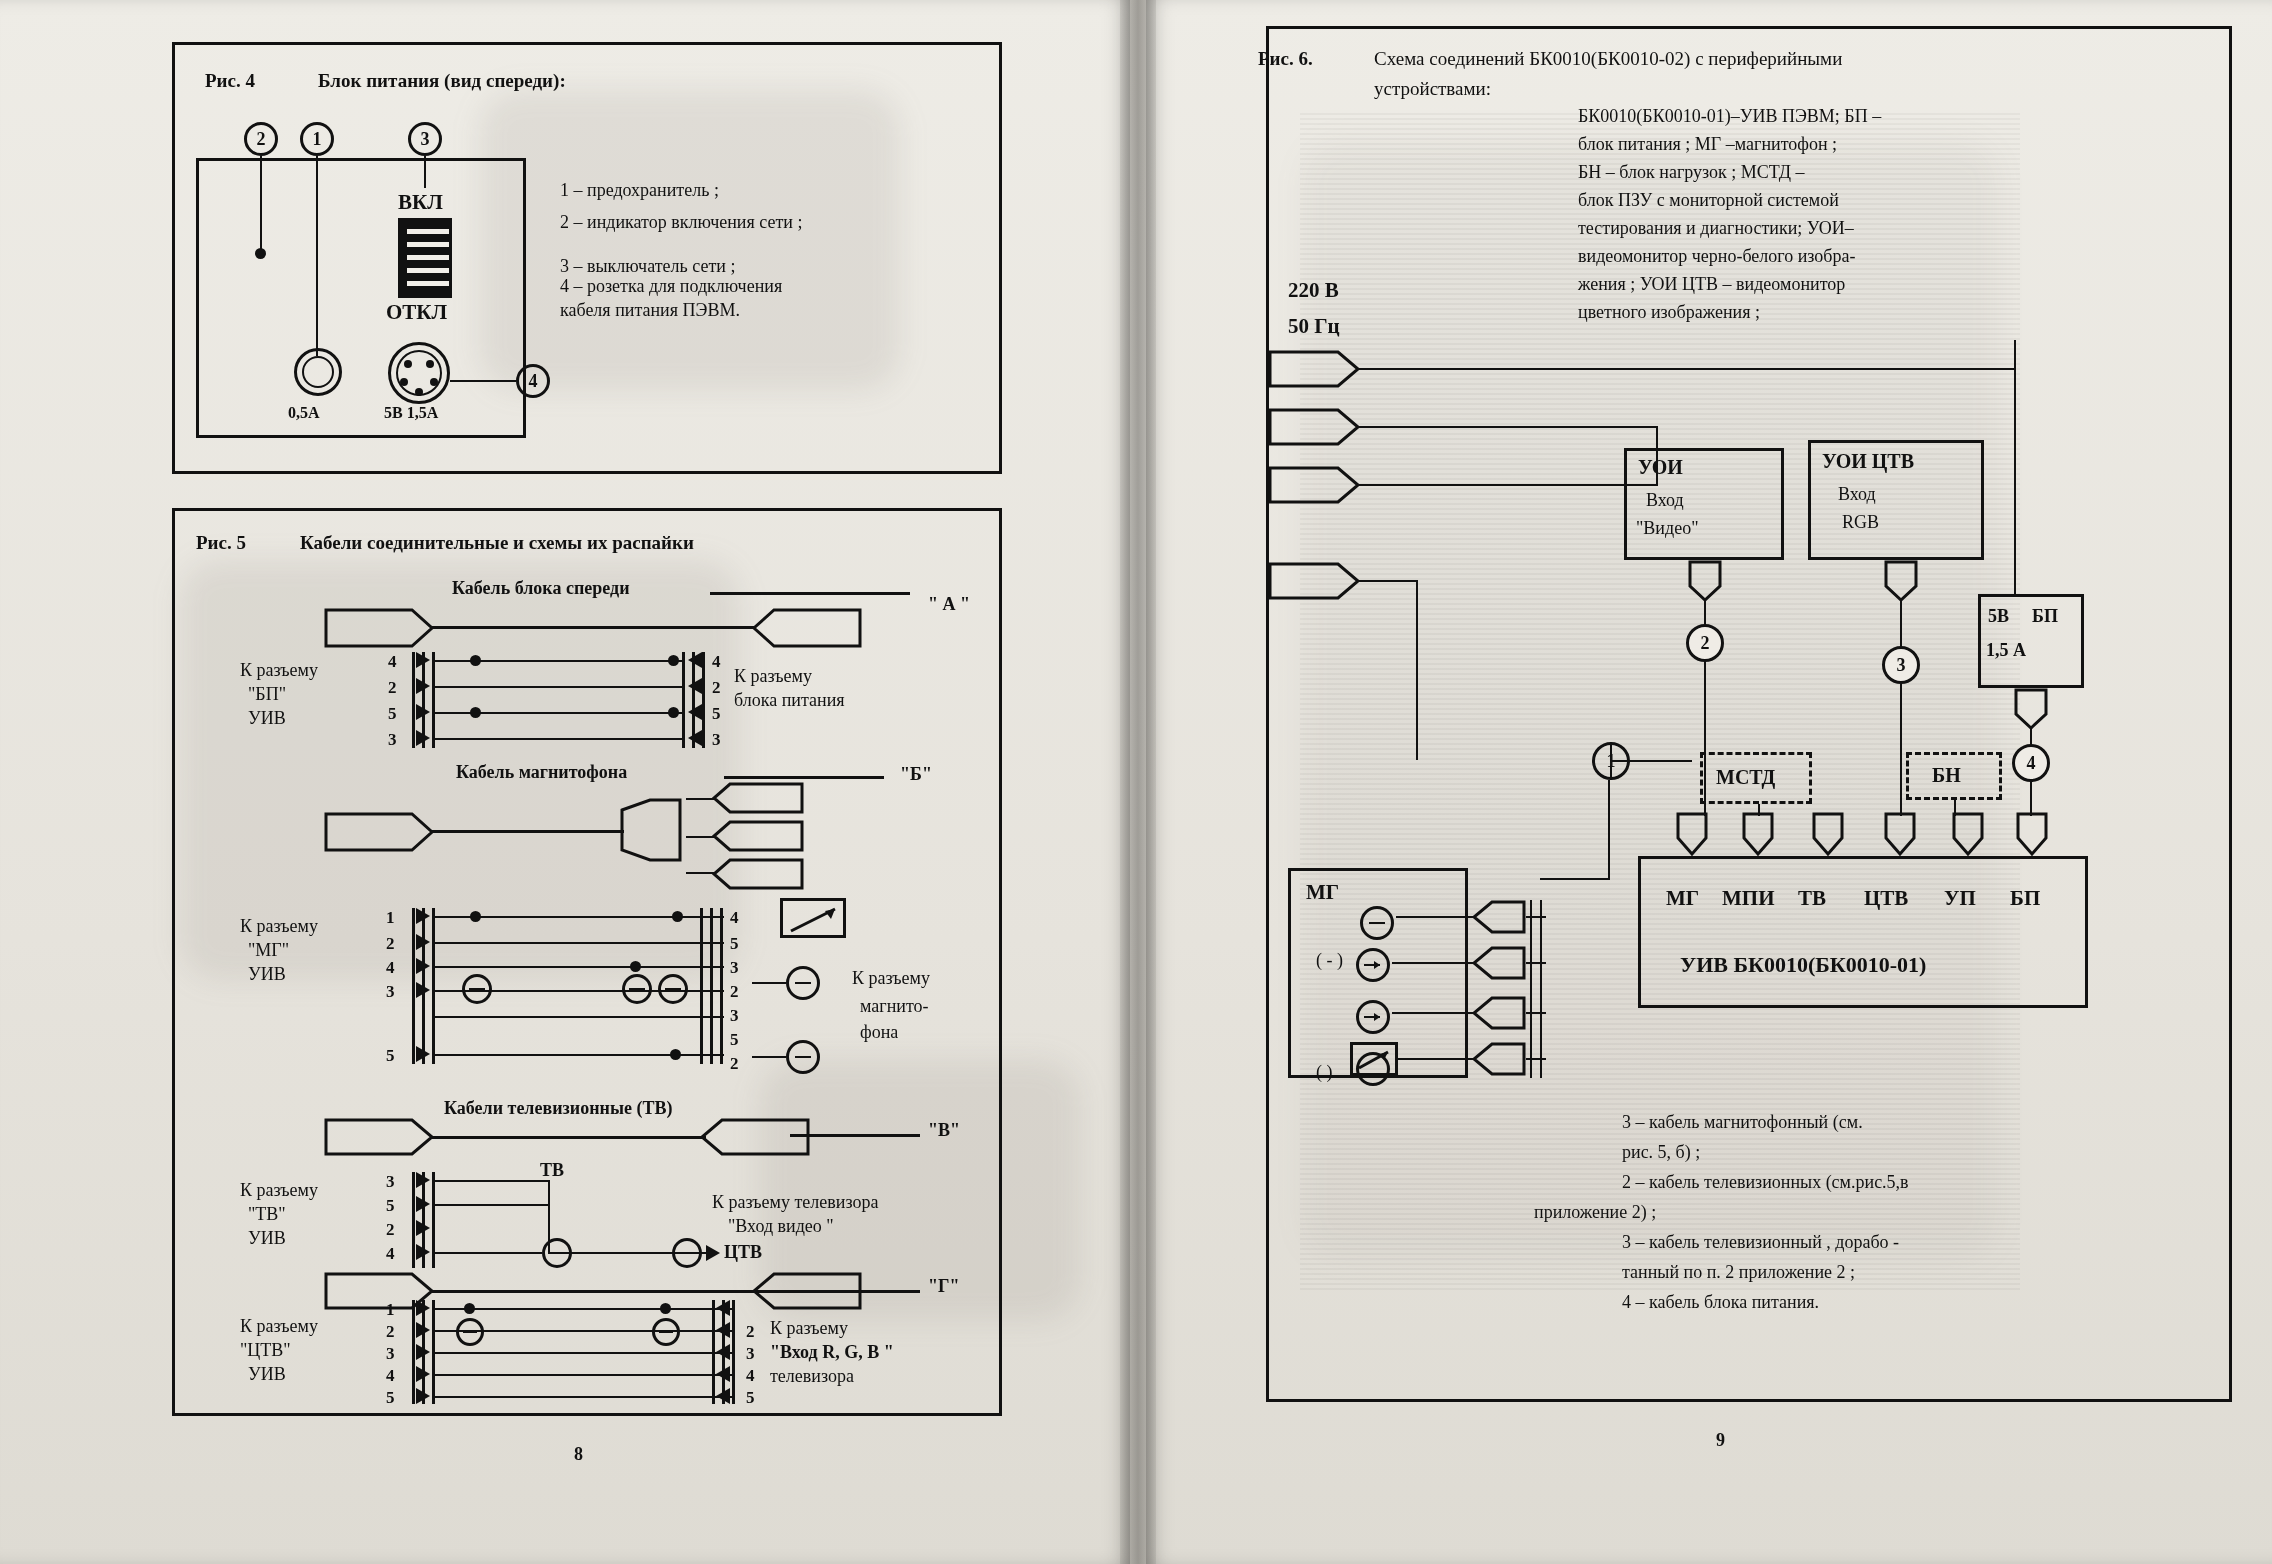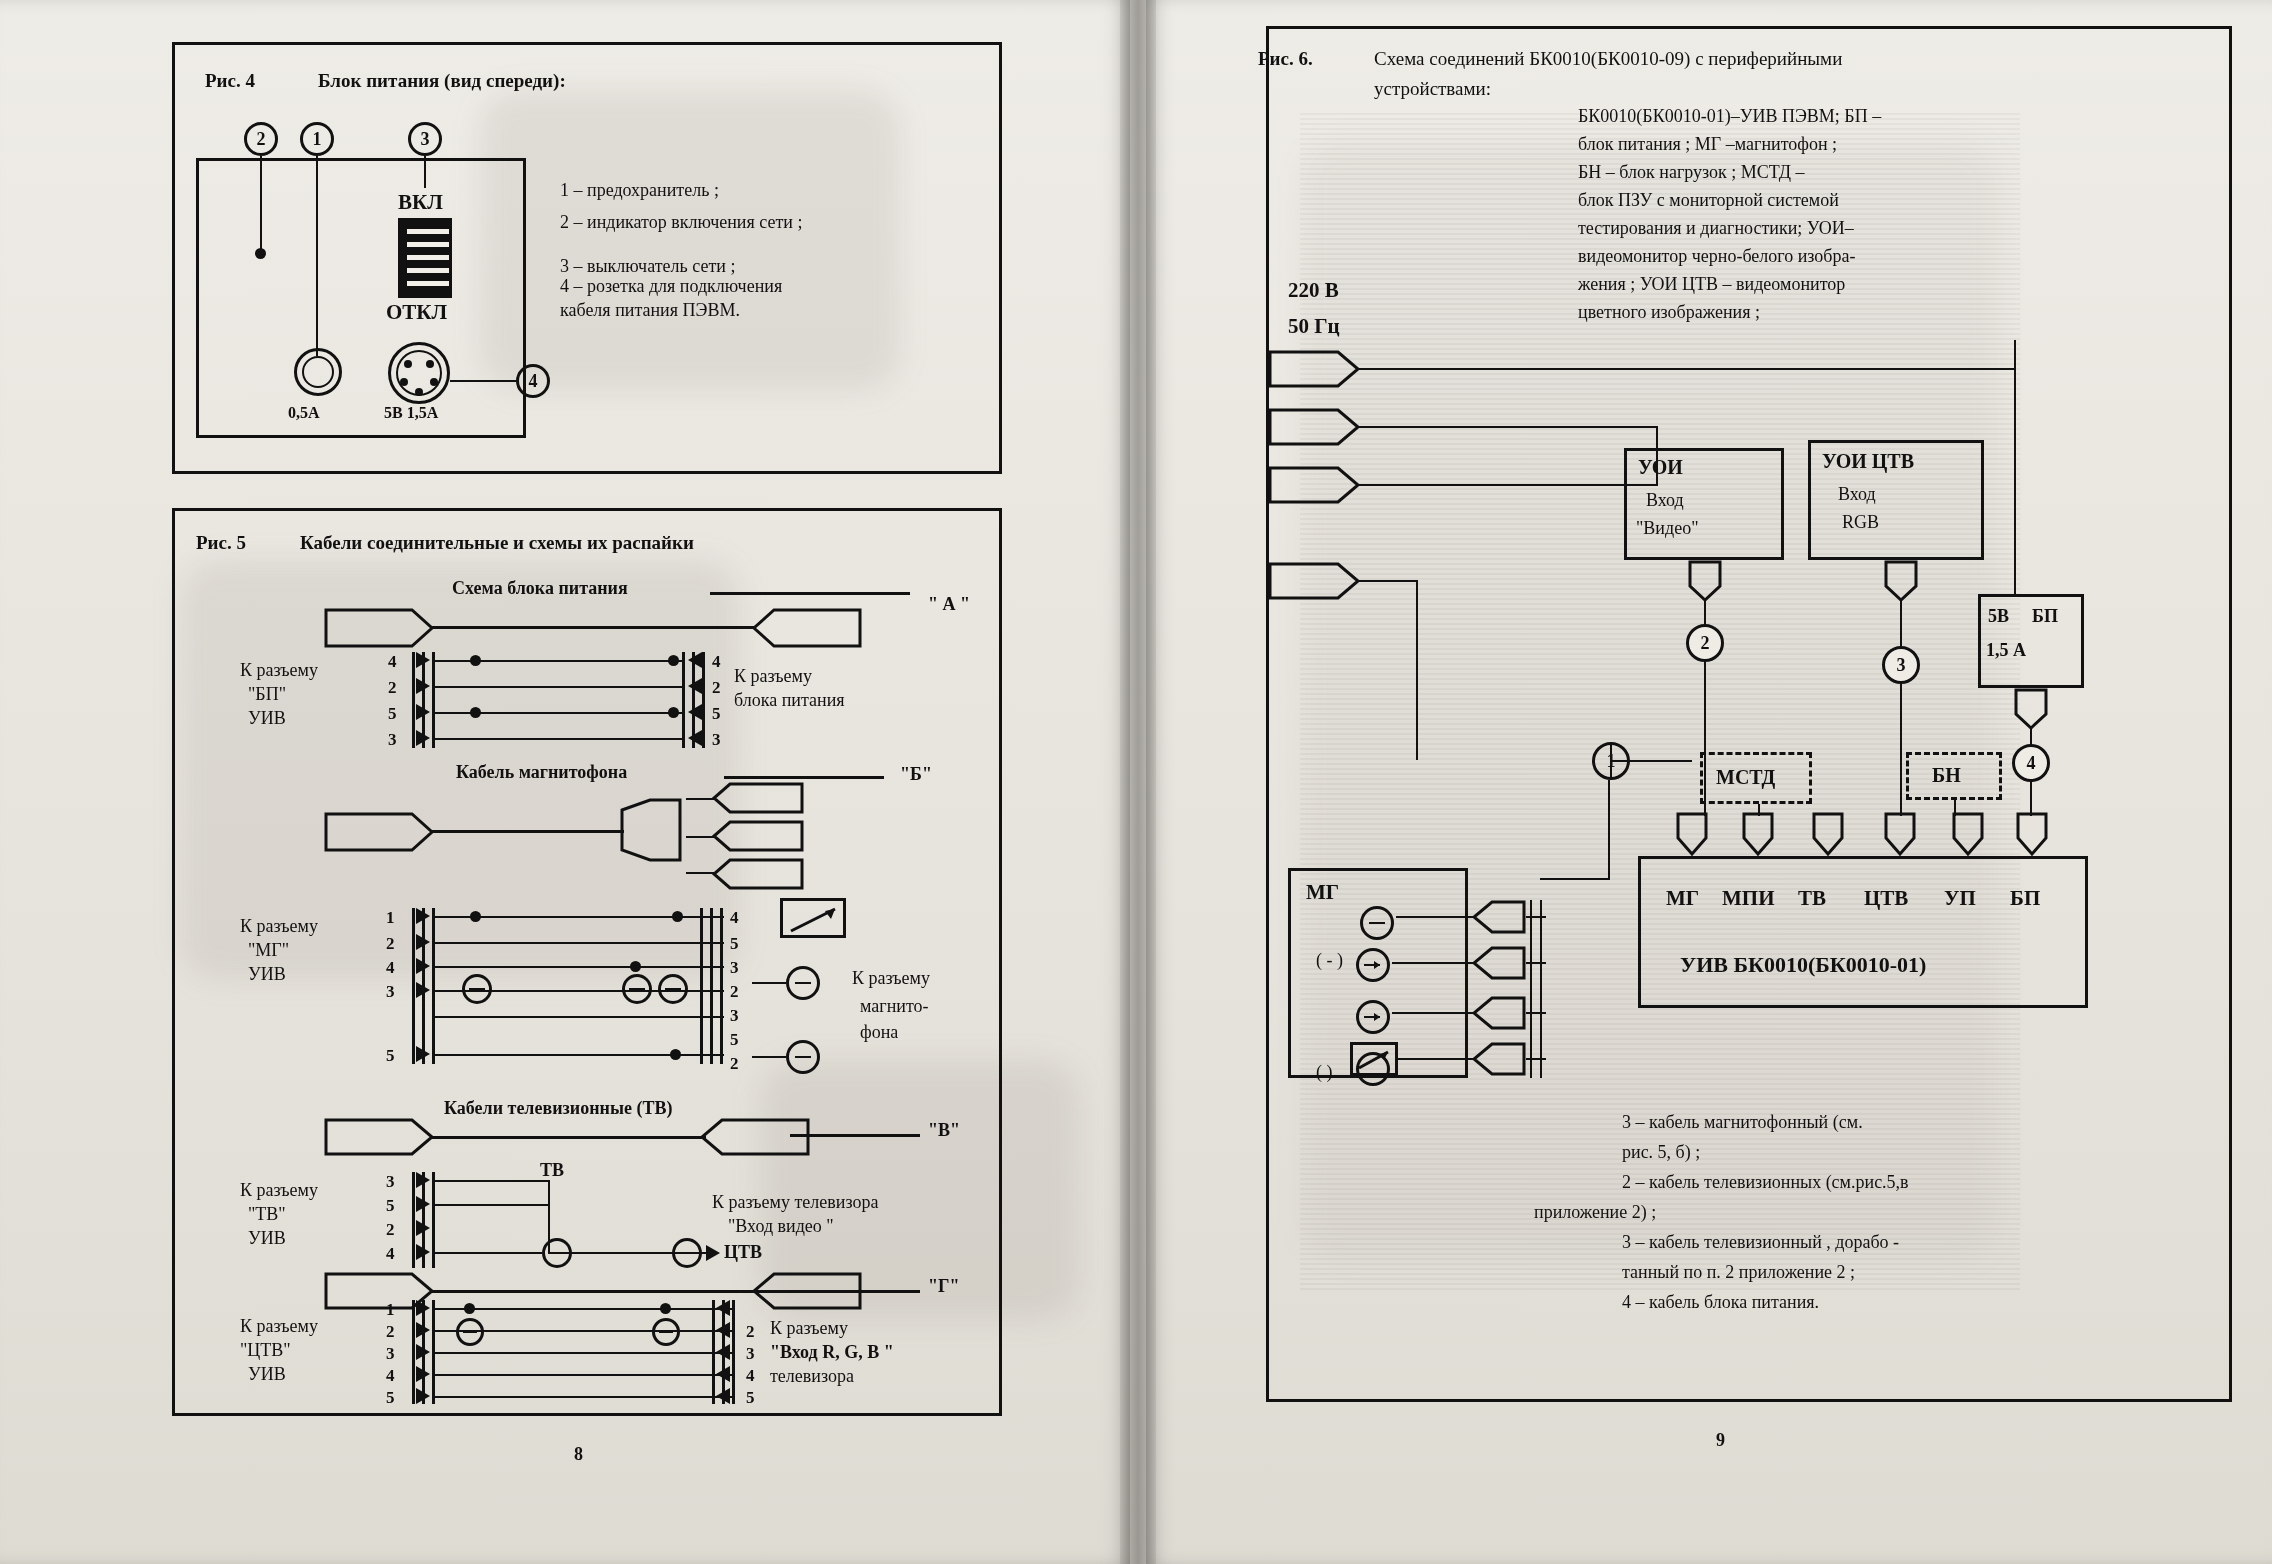--- a/index.html
+++ b/index.html
@@ -131,21 +131,21 @@
   <div class="txt" style="left:560px; top:212px;">2 – индикатор включения сети ;</div>
   <div class="txt" style="left:560px; top:256px;font-family:Liberation Serif, serif;">3 – выключатель сети ;</div>
   <div class="txt" style="left:560px; top:276px;">4 – розетка для подключения</div>
   <div class="txt" style="left:560px; top:300px;">кабеля питания ПЭВМ.</div>
 
   <div class="frame" style="left:172px; top:508px; width:830px; height:908px;"></div>
 
   <div class="cap" style="left:196px; top:532px;">Рис. 5</div>
   <div class="cap" style="left:300px; top:532px;">Кабели соединительные и схемы  их распайки</div>
 
-  <div class="txt bold" style="left:452px; top:578px;">Схема блока питания</div>
+  <div class="txt bold" style="left:452px; top:578px;">Кабель блока спереди</div>
   <div class="txt bold" style="left:928px; top:594px;">" А "</div>
   <div class="line hl3" style="left:710px; top:592px; width:200px;"></div>
 
   <div class="plug" style="left:324px; top:608px;">
     <svg width="110" height="40">
         <polygon points="2,2 88,2 108,20 88,38 2,38" fill="none" stroke="#111" stroke-width="3"></polygon>
       </svg>
   </div>
   <div class="plug" style="left:752px; top:608px;">
     <svg width="110" height="40">
@@ -423,21 +423,21 @@
   <div class="txt" style="left:770px; top:1318px;">К разъему</div>
   <div class="txt bold" style="left:770px; top:1342px;">"Вход R, G, B "</div>
   <div class="txt" style="left:770px; top:1366px;">телевизора</div>
 
   <div class="pagenum" style="left:574px; top:1444px;">8</div>
 
   <div class="frame" style="left:1266px; top:26px; width:966px; height:1376px;"></div>
   <div class="tv-noise" style="left:1300px; top:110px; width:720px; height:1180px;"></div>
 
   <div class="cap" style="left:1258px; top:48px;">Рис. 6.</div>
-  <div class="cap" style="left:1374px; top:48px; font-weight:normal;">Схема соединений БК0010(БК0010-09) с периферийными</div>
+  <div class="cap" style="left:1374px; top:48px; font-weight:normal;">Схема соединений БК0010(БК0010-02) с периферийными</div>
   <div class="cap" style="left:1374px; top:78px; font-weight:normal;">устройствами:</div>
 
   <div class="txt" style="left:1578px; top:106px;">БК0010(БК0010-01)–УИВ ПЭВМ; БП –</div>
   <div class="txt" style="left:1578px; top:134px;">блок питания ; МГ –магнитофон ;</div>
   <div class="txt" style="left:1578px; top:162px;">БН – блок нагрузок ; МСТД –</div>
   <div class="txt" style="left:1578px; top:190px;">блок ПЗУ с мониторной  системой</div>
   <div class="txt" style="left:1578px; top:218px;">тестирования и диагностики; УОИ–</div>
   <div class="txt" style="left:1578px; top:246px;text-align:center;">видеомонитор черно-белого изобра-</div>
   <div class="txt" style="left:1578px; top:274px;">жения ;  УОИ ЦТВ –  видеомонитор</div>
   <div class="txt" style="left:1578px; top:302px;">цветного изображения ;</div>

